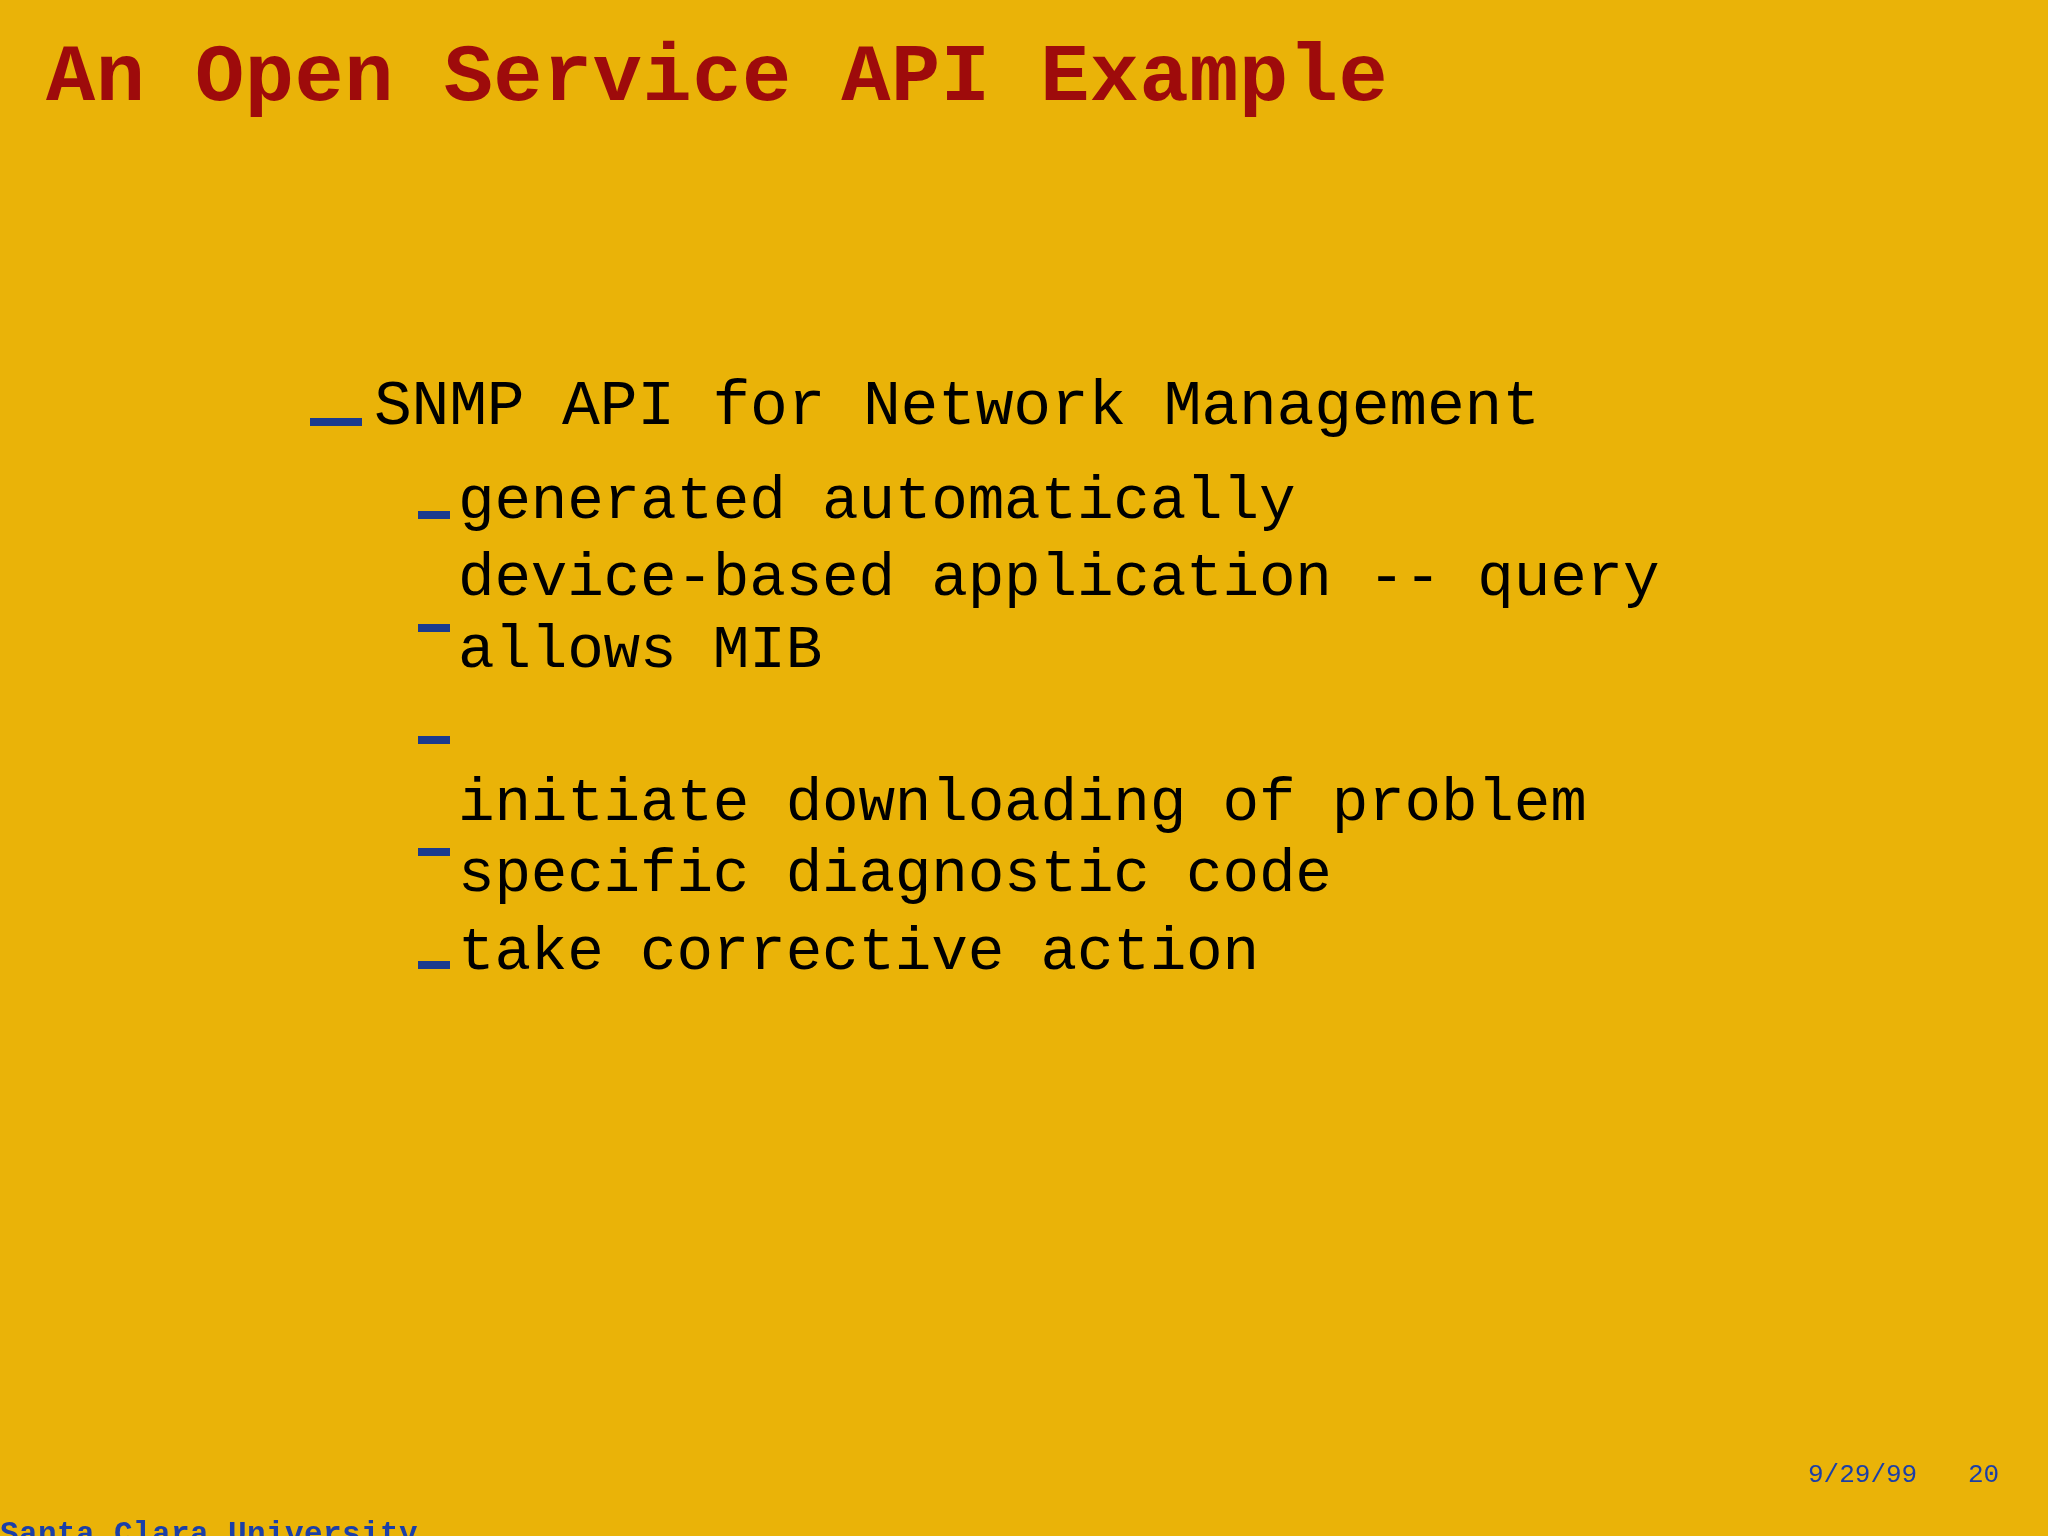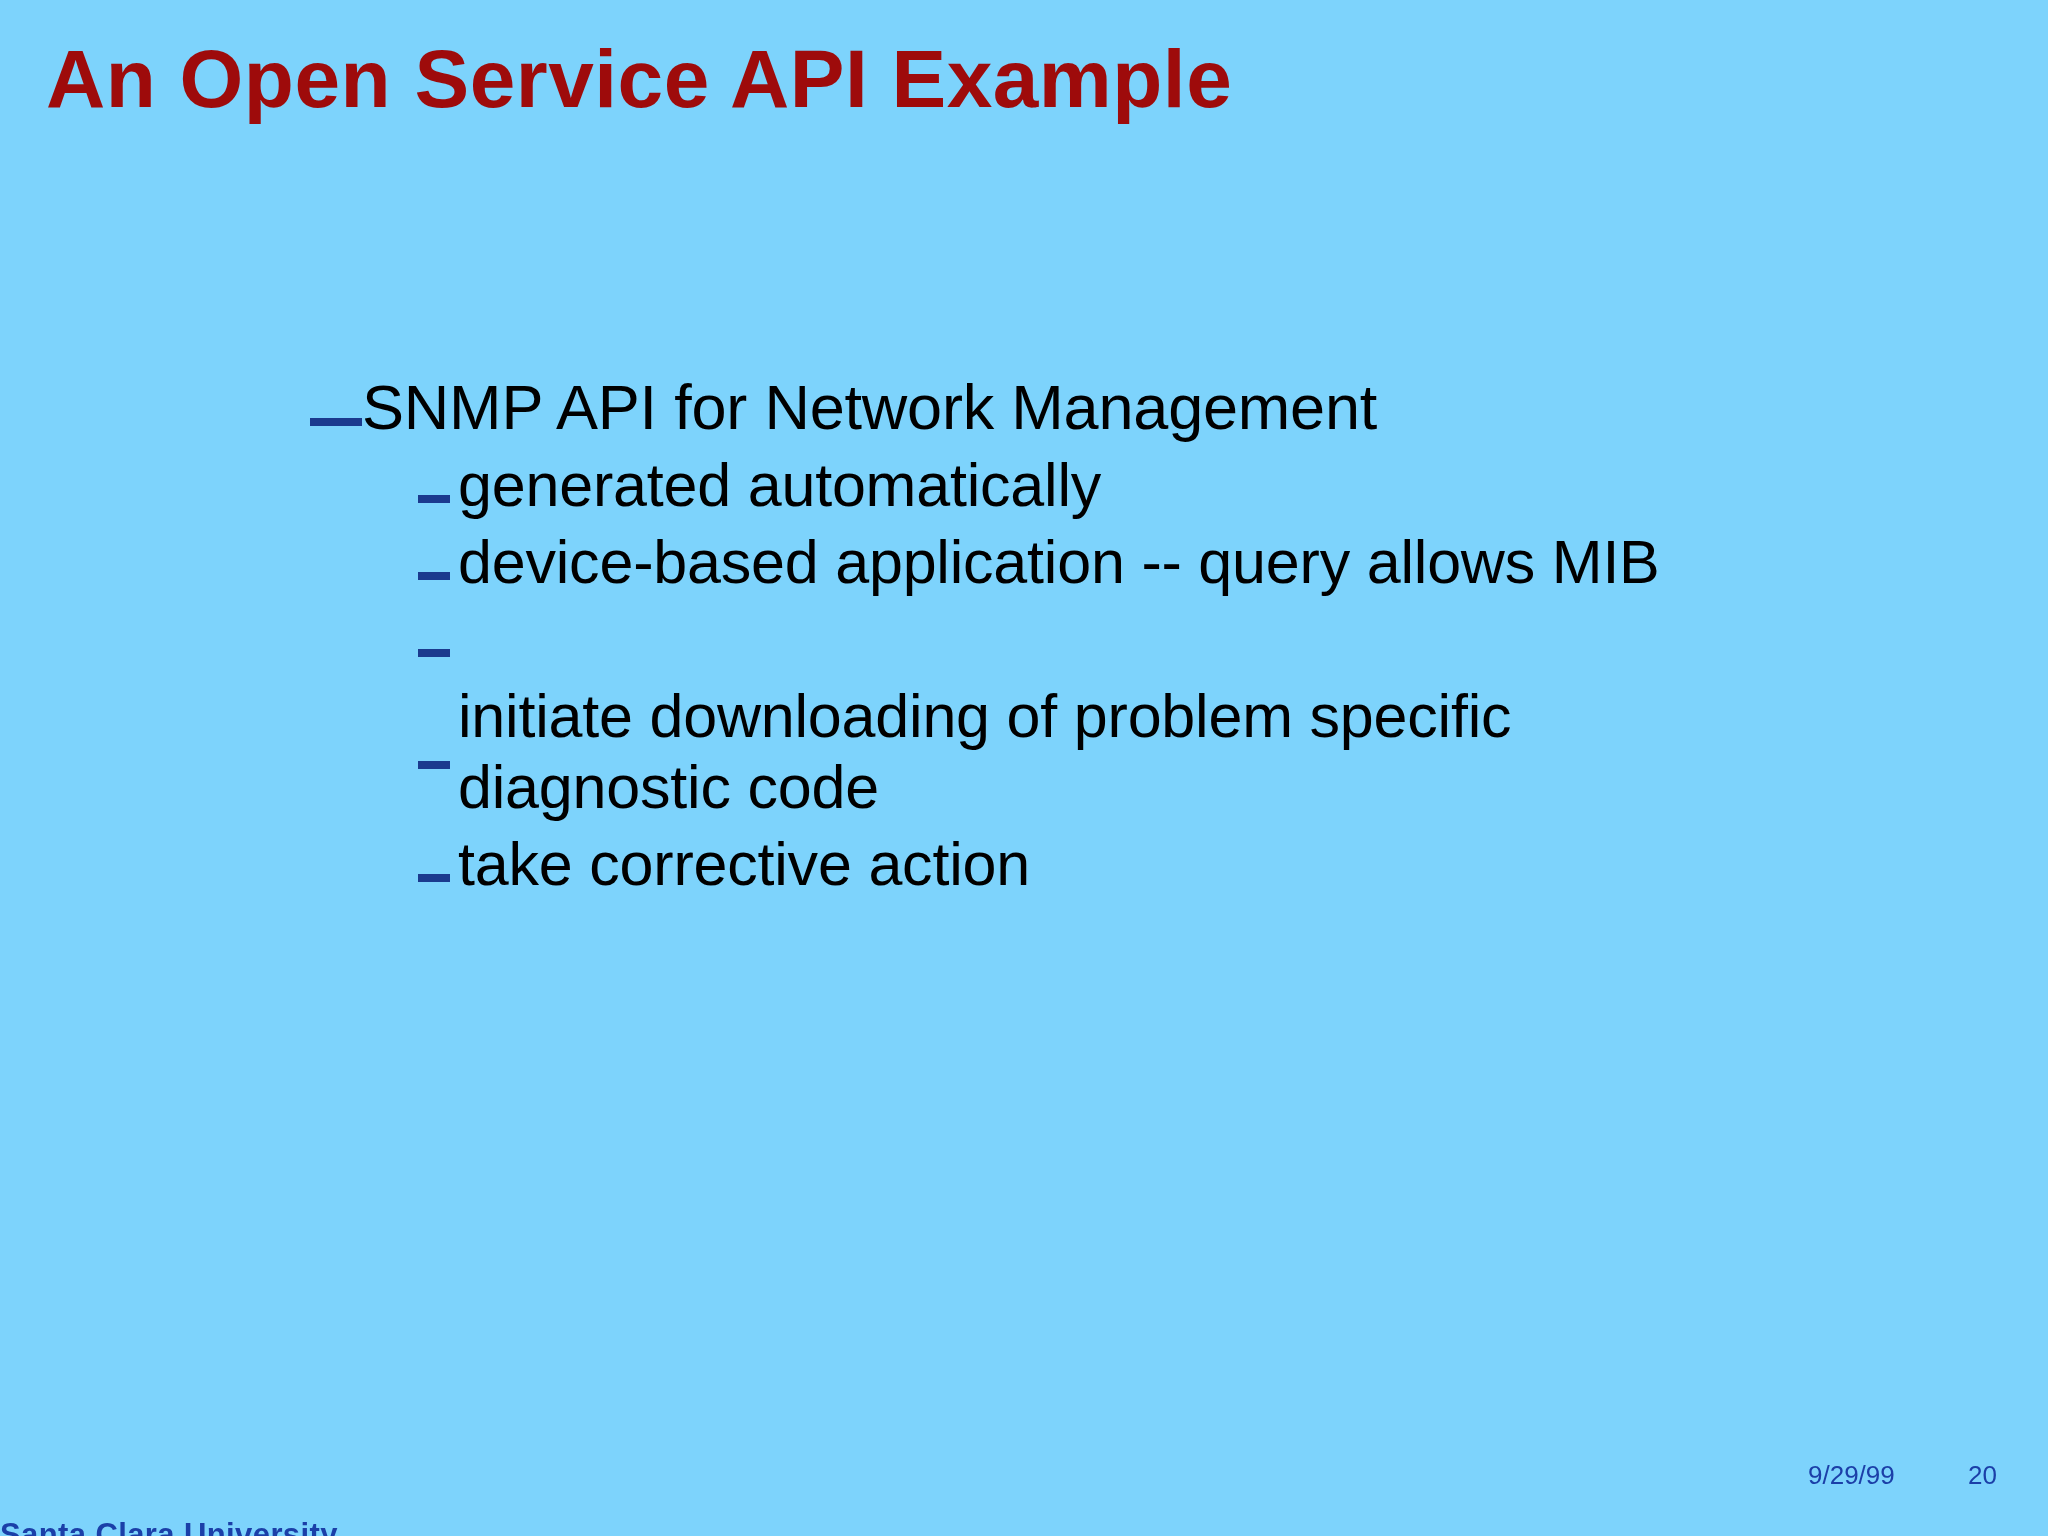--- a/index.html
+++ b/index.html
@@ -12,21 +12,22 @@
     height: 1536px;
     position: relative;
     overflow: hidden;
     font-family: "Liberation Sans", sans-serif;
     -webkit-font-smoothing: antialiased;
   }
 
   .slide {
     position: absolute;
     inset: 0;
-    background: #7dd3fc;
+    background: #eab308;
+    font-family: Liberation Mono, monospace;
   }
 
   
   .slide-title {
     position: absolute;
     left: 46px;
     top: 36px;
     width: 1920px;
     font-size: 82px;
     font-weight: bold;
@@ -41,21 +42,22 @@
     position: absolute;
     left: 300px;
     top: 372px;
     width: 1700px;
   }
 
   
   .bullet-l1 {
     display: flex;
     align-items: flex-start;
-    margin-bottom: 6px;
+    margin-bottom: 22px;
+    gap: 12px;
   }
   .bullet-l1 .marker {
     flex: 0 0 auto;
     width: 62px;
     position: relative;
     height: 72px;
   }
   .bullet-l1 .marker::before {
     content: "";
     position: absolute;

